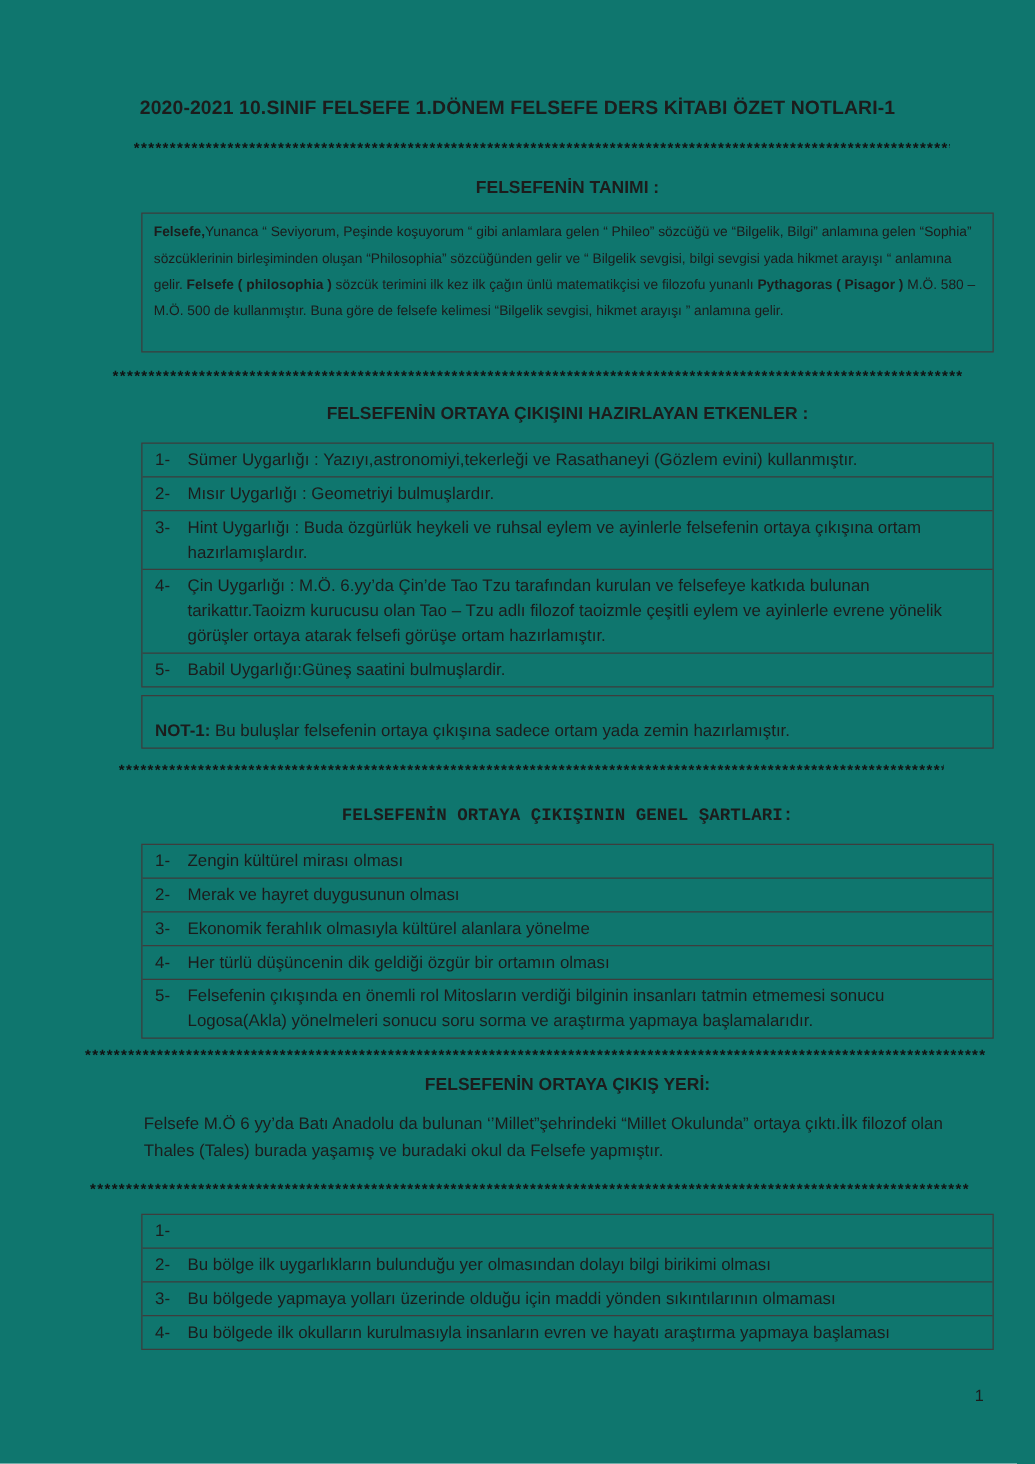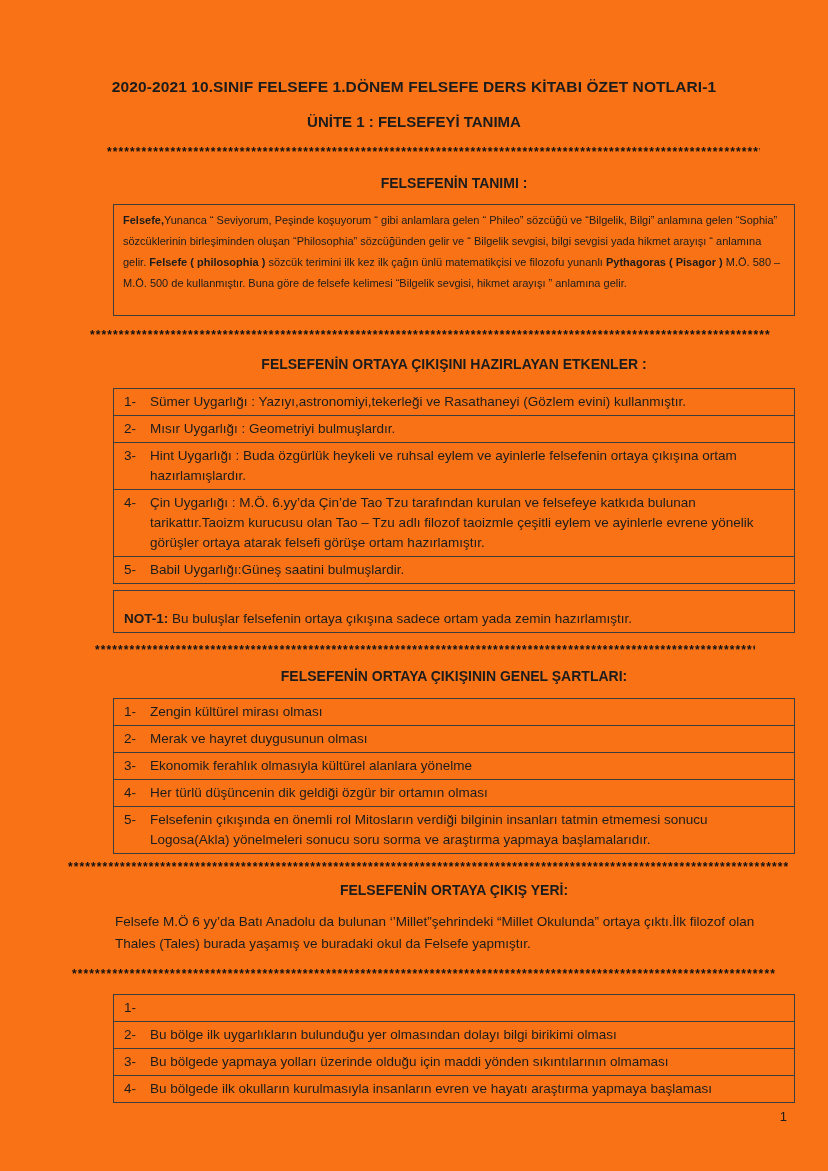--- a/index.html
+++ b/index.html
@@ -1,19 +1,19 @@
 <!DOCTYPE html>
 <html lang="tr"><head>
 <meta charset="utf-8">
 <style>
   html,body { margin:0; padding:0; background:#ffffff; }
   .page {
     position:relative;
     width:828px; height:1171px;
-    background:#f97316;
+    background:#0f766e;
     font-family:"Liberation Sans", sans-serif;
     color:#1c1c1c;
     overflow:hidden;
   }
   .title {
     padding-top:78px;
     text-align:center;
     font-size:15.5px;
     font-weight:bold;
     letter-spacing:0.1px;
@@ -39,21 +39,21 @@
   .d3 { margin-top:10px; width:660px; margin-left:-18px; }
   .d4 { margin-top:6px;  width:720px; margin-left:-45px; }
   .d5 { margin-top:12px; width:703px; margin-left:-41px; }
   .heading {
     text-align:center;
     font-size:14px;
     font-weight:bold;
   }
   .h1 { margin-top:15px; }
   .h2 { margin-top:13px; }
-  .h3 { margin-top:10px; }
+  .h3 { margin-top:21px;font-family:Liberation Mono, monospace; }
   .h4 { margin-top:7px; }
   .h5 { margin-top:7px; }
   .box {
     margin-top:13px;
     border:1.5px solid #3d3d3d;
     padding:5px 9px 21px 9px;
     font-size:11px;
     line-height:21px;
   }
   .b { font-weight:bold; }
@@ -93,21 +93,20 @@
     right:41px;
     font-size:13px;
   }
 </style>
 </head>
 <body>
 
 <div class="page">
 
   <div class="title">2020-2021 10.SINIF FELSEFE 1.DÖNEM FELSEFE DERS KİTABI ÖZET NOTLARI-1</div>
-  <div class="subtitle">ÜNİTE 1 : FELSEFEYİ TANIMA</div>
 
   <div class="content">
 
     <div class="divider d1">********************************************************************************************************************************************</div>
 
     <div class="heading h1">FELSEFENİN TANIMI :</div>
 
     <div class="box">
       <span class="b">Felsefe,</span><span>Yunanca “ Seviyorum, Peşinde koşuyorum “ gibi anlamlara gelen “ Phileo” sözcüğü ve “Bilgelik, Bilgi” anlamına gelen “Sophia” sözcüklerinin birleşiminden oluşan “Philosophia” sözcüğünden gelir ve “ Bilgelik sevgisi, bilgi sevgisi yada hikmet arayışı “ anlamına gelir. </span><span class="b">Felsefe ( philosophia ) </span><span>sözcük terimini ilk kez ilk çağın ünlü matematikçisi ve filozofu yunanlı </span><span class="b">Pythagoras ( Pisagor )</span><span>  M.Ö. 580 – M.Ö. 500 de kullanmıştır. Buna göre de felsefe kelimesi “Bilgelik sevgisi, hikmet arayışı ” anlamına gelir.</span>
     </div>

